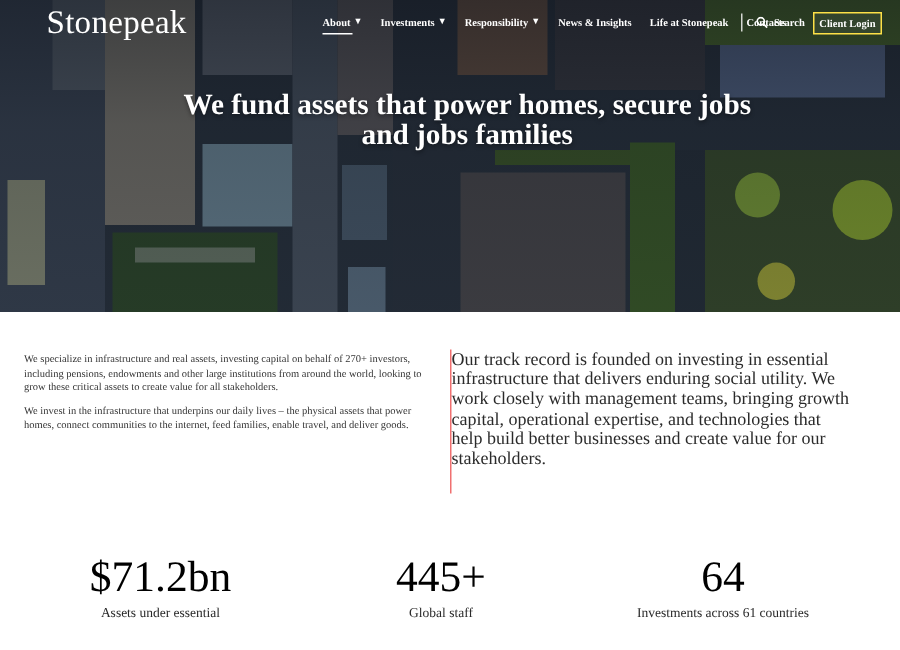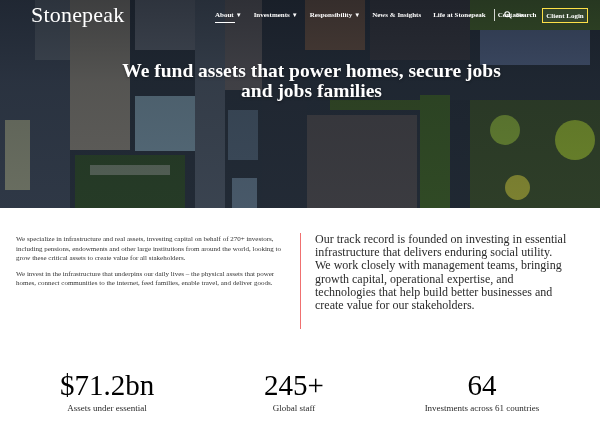--- a/index.html
+++ b/index.html
@@ -46,21 +46,21 @@
     position: absolute; left: 0; top: 61px; width: 600px; text-align: center;
     font-family: "Liberation Serif", serif; font-weight: bold; font-size: 19.5px; line-height: 20px;
     color: #ffffff; text-shadow: 0 1px 3px rgba(0,0,0,0.4); padding-left: 23px;
   }
 
   
   .intro-left { position: absolute; left: 16px; top: 235px; width: 272px; font-size: 7px; line-height: 9.5px; color: #333; }
   .intro-left p { margin-bottom: 6px; }
   .intro-right {
     position: absolute; left: 300px; top: 233px; width: 270px; height: 96px;
-    border-left: 1.5px solid #f07070; padding-left: 14px;
+    border-left: 1.5px solid #f07070; 
     font-size: 12px; line-height: 13.2px; color: #2a2a2a;
   }
 
   
   .stats { position: absolute; left: 0; top: 370px; width: 600px; height: 50px; }
   .stat { position: absolute; text-align: center; width: 180px; }
   .stat-value { font-size: 29px; line-height: 30px; color: #000000; font-family: "Liberation Serif", serif; }
   .stat-label { font-size: 9px; color: #2a2a2a; margin-top: 3px; }
 </style>
 </head>
@@ -143,20 +143,20 @@
   <p>We invest in the infrastructure that underpins our daily lives – the physical assets that power homes, connect communities to the internet, feed families, enable travel, and deliver goods.</p>
 </section>
 <blockquote class="intro-right">Our track record is founded on investing in essential infrastructure that delivers enduring social utility. We work closely with management teams, bringing growth capital, operational expertise, and technologies that help build better businesses and create value for our stakeholders.</blockquote>
 
 <section class="stats">
   <div class="stat" style="left:17px;">
     <div class="stat-value">$71.2bn</div>
     <div class="stat-label">Assets under essential</div>
   </div>
   <div class="stat" style="left:204px;">
-    <div class="stat-value">245+</div>
+    <div class="stat-value">445+</div>
     <div class="stat-label">Global staff</div>
   </div>
   <div class="stat" style="left:392px;">
     <div class="stat-value">64</div>
     <div class="stat-label">Investments across 61 countries</div>
   </div>
 </section>
 
 </body></html>

